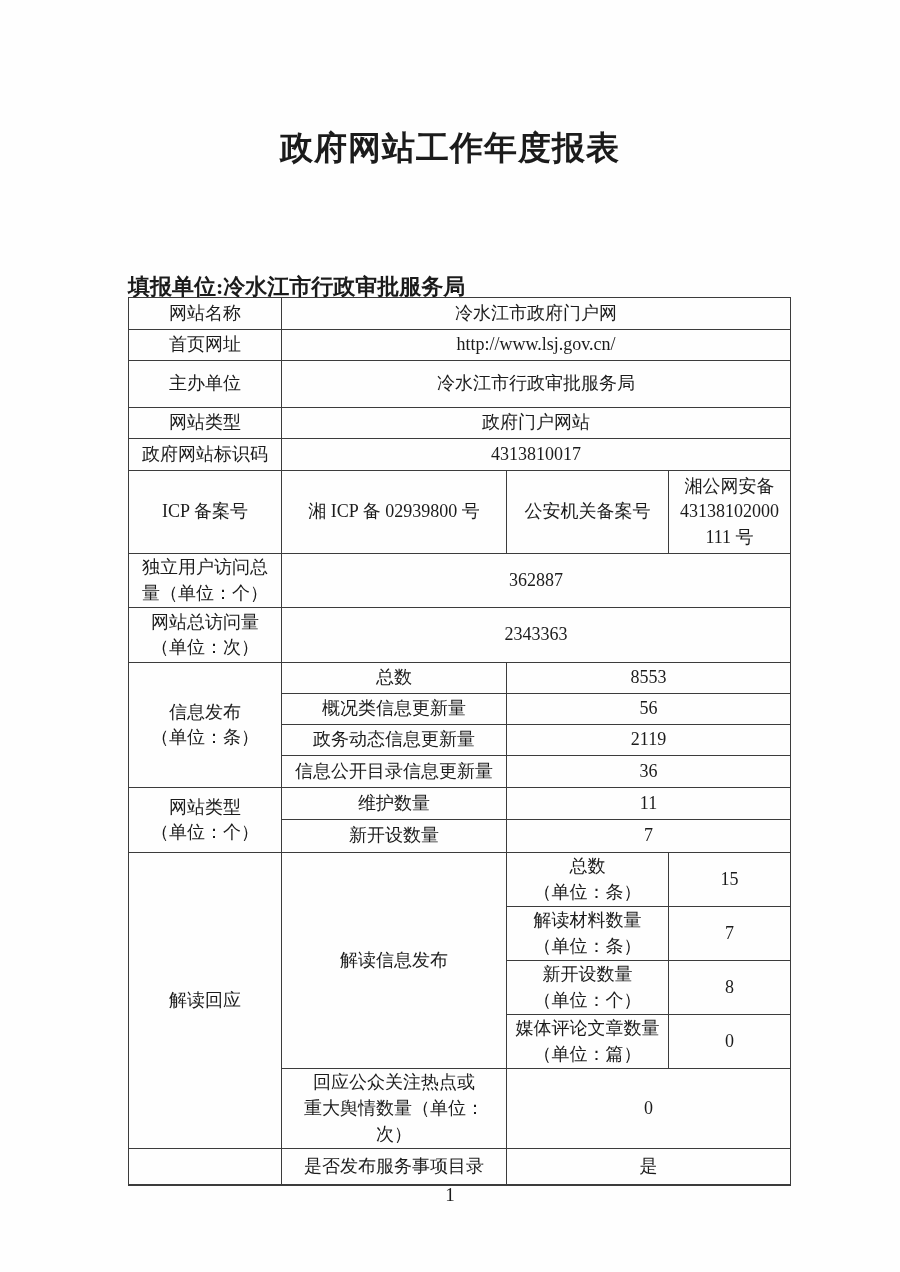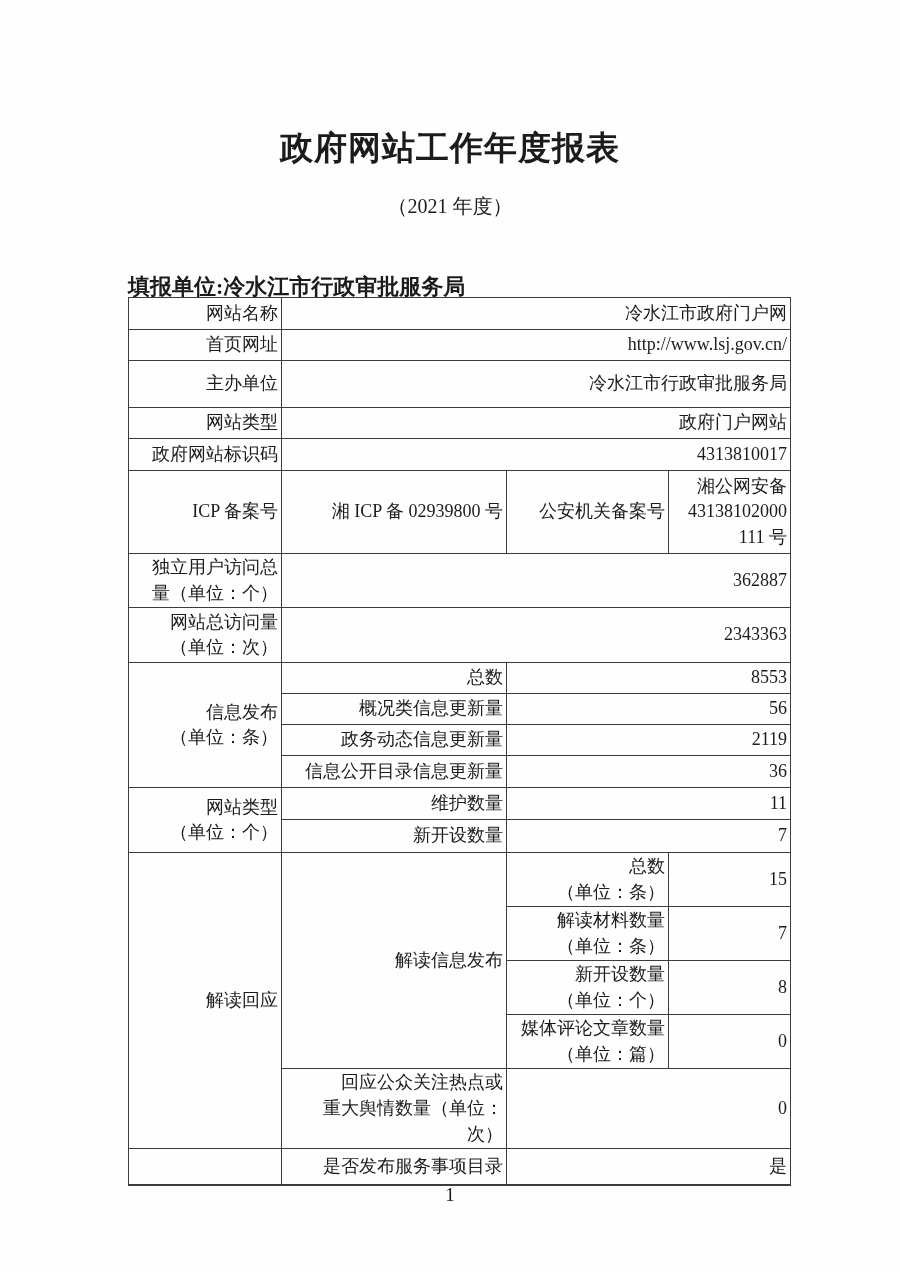--- a/index.html
+++ b/index.html
@@ -41,21 +41,21 @@
     position: absolute;
     top: 297px; left: 128px;
     width: 662px;
     border-collapse: collapse;
     table-layout: fixed;
     border: 1px solid #3c3c3c;
     border-bottom-width: 2px;
   }
   table.report-table td {
     border: 1px solid #3c3c3c;
-    text-align: right;
+    text-align: center;
     vertical-align: middle;
     font-size: 18px;
     line-height: 1.42;
     padding: 1px 3px;
     white-space: pre-line;
     word-break: break-all;
     overflow: hidden;
   }
   .footer-page-number {
     position: absolute;
@@ -64,21 +64,20 @@
     text-align: center;
     font-size: 19px;
   }
 </style>
 </head>
 <body>
 
 <div class="page">
 
   <h1 class="title">政府网站工作年度报表</h1>
-  <div class="subtitle">（2021 年度）</div>
   <div class="report-unit">填报单位:冷水江市行政审批服务局</div>
 
   <table class="report-table">
     <colgroup>
       <col style="width:153px">
       <col style="width:225px">
       <col style="width:162px">
       <col style="width:122px">
     </colgroup>
     <tbody>

